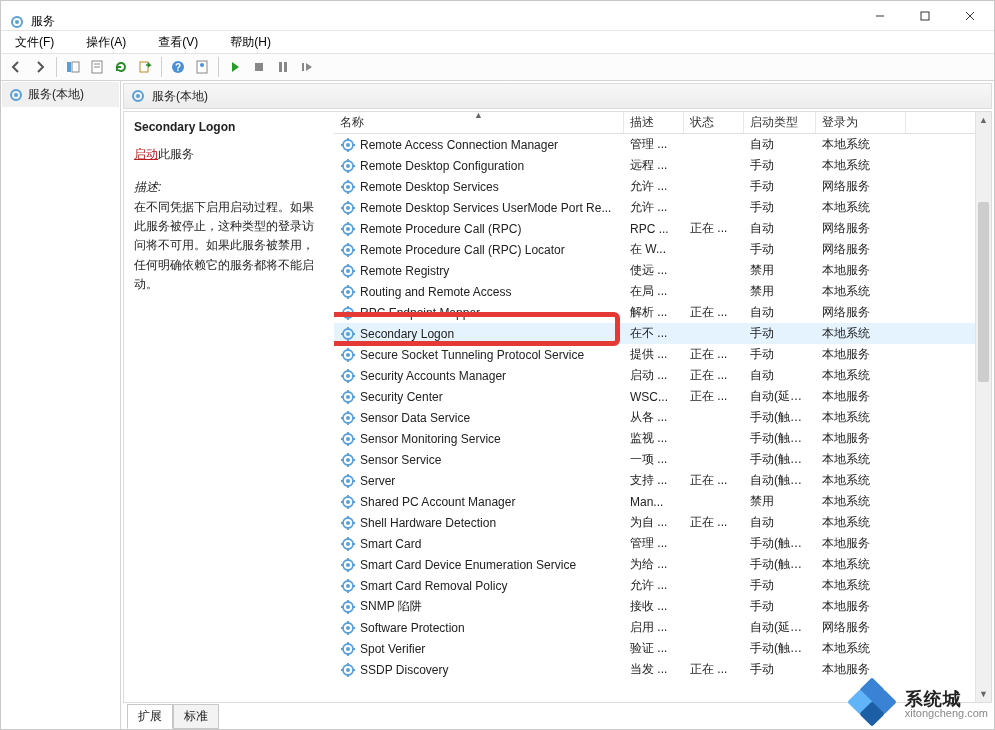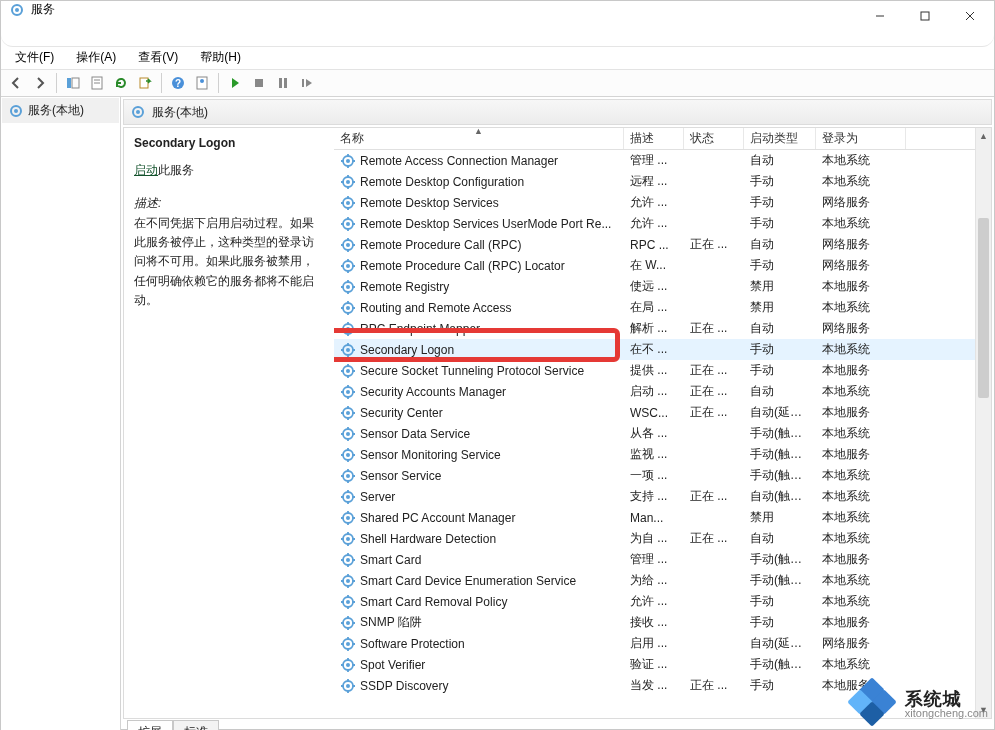--- a/index.html
+++ b/index.html
@@ -8,47 +8,46 @@
     font-family: "Microsoft YaHei", "Segoe UI", Tahoma, sans-serif;
     font-size: 12px;
     color: #222;
     background: #fff;
     width: 995px; height: 730px;
     overflow: hidden;
     position: relative;
   }
   .window { width: 995px; height: 730px; border: 1px solid #c8c8c8; position: relative; background:#fff; }
   .titlebar {
-    height: 46px; display: flex; align-items: flex-start; justify-content: space-between;
+    height: 30px; display: flex; align-items: flex-end; justify-content: space-between;
     padding: 0 2px 0 8px; background: #fff;
     border-bottom: 1px solid #e5e5e5;
-    border-radius: 12px;
   }
   .titlebar .left { display: flex; align-items: center; gap: 6px; color:#000; }
   .titlebar .icon { width:16px; height:16px; display:inline-flex; align-items:center; justify-content:center; }
   .win-controls { display:flex; }
   .win-btn { width:45px; height:29px; display:flex; align-items:center; justify-content:center; color:#333; }
 
-  .menubar { height: 22px; display:flex; gap:6px; padding: 0 6px; }
+  .menubar { height: 22px; display:flex; align-items:center; gap:16px; padding: 0 6px; }
   .menubar .menu { padding: 2px 8px; cursor:default; color:#000; }
 
   .toolbar { height: 28px; display:flex; align-items:center; gap:2px; padding:0 4px; border-top:1px solid #e3e3e3; border-bottom:1px solid #d4d4d4; background:#fcfcfc; }
   .tool-sep { width:1px; height:20px; background:#d0d0d0; margin:0 3px; }
   .tool-btn { width:22px; height:22px; display:flex; align-items:center; justify-content:center; border:1px solid transparent; border-radius:2px; }
   .tool-btn svg { width:16px; height:16px; }
 
   .body { display:flex; height: calc(100% - 30px - 22px - 28px); justify-content: center; }
   .left-pane { width:120px; border-right:1px solid #d4d4d4; background:#fff; }
   .left-pane .item { display:flex; align-items:center; gap:4px; padding:4px 6px; margin:1px; background:#f0f0f0; }
   .right-pane { flex:1; display:flex; flex-direction:column; }
   .right-header { height:26px; margin:2px; border:1px solid #dcdcdc; background:linear-gradient(#f7f7f7,#ececec); display:flex; align-items:center; gap:6px; padding:0 6px;}
   .right-body { flex:1; display:flex; border:1px solid #dcdcdc; margin:0 2px 2px 2px; position:relative; }
   .detail-pane { width:210px; padding:8px 10px; }
   .detail-pane .svc-title { font-weight:bold; margin-bottom:12px; }
-  .detail-pane a { color:#14532d; text-decoration:underline; cursor:pointer; }
+  .detail-pane a { color:#b91c1c; text-decoration:underline; cursor:pointer; }
   .detail-pane .desc-label { margin-top:16px;font-style:italic; }
   .detail-pane .desc { margin-top:2px; line-height:1.6; }
 
   .list-wrap { flex:1; position:relative; overflow:hidden; }
   .list-header { display:flex; height:22px; border-bottom:1px solid #e0e0e0; background:#fff; user-select:none; }
   .list-header .col { padding:3px 6px; border-right:1px solid #e8e8e8; color:#333; display:flex; align-items:center; gap:4px; }
   .list-header .col.name { justify-content:space-between; }
   .list-header .sort-arrow { font-size:9px; color:#666; position:absolute; left:50%; transform:translateX(-50%); top:-2px;}
   .col-name { width:290px; position:relative;}
   .col-desc { width:60px; }

